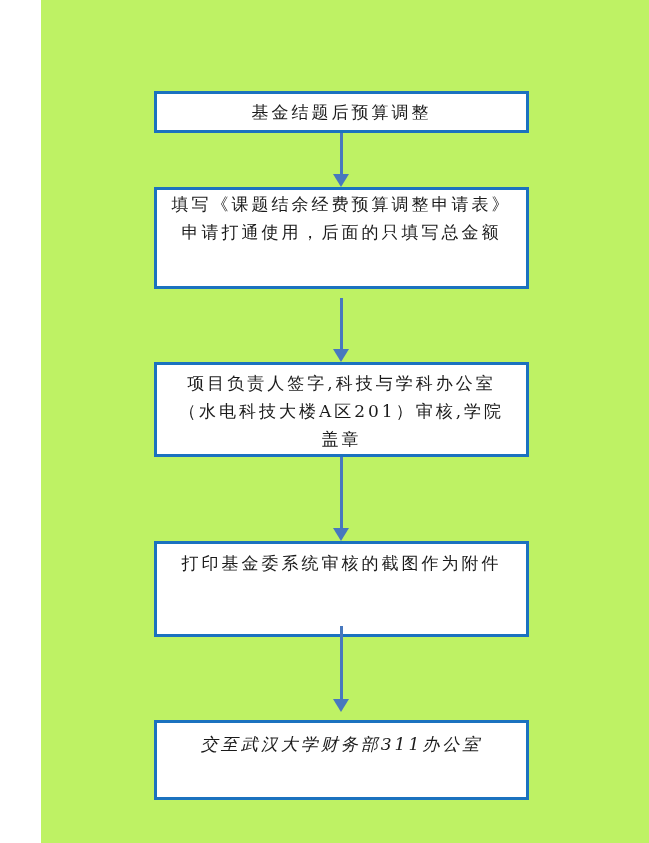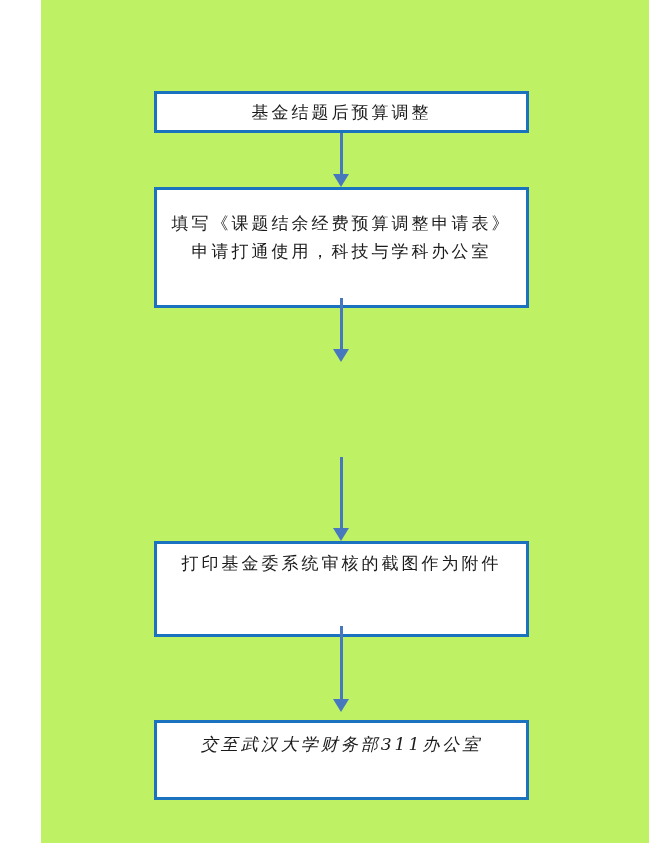--- a/index.html
+++ b/index.html
@@ -20,21 +20,21 @@
     border: 3px solid var(--node-border, #1B72BF);
     background: #ffffff;
     color: var(--text-color, #1a1a1a);
     font-size: 17px;
     letter-spacing: 3px;
     line-height: 28px;
     text-align: center;
   }
   .node .line { display: block; }
   #node-1 { top: 91px;  height: 42px;  display: flex; align-items: center; justify-content: center; }
-  #node-2 { top: 187px; height: 121px; padding-top: 19px; }
+  #node-2 { top: 187px; height: 102px; padding-top: 0; }
   #node-3 { top: 362px; height: 95px;  padding-top: 4px; }
   #node-4 { top: 541px; height: 96px;  padding-top: 5px; }
   #node-5 { top: 720px; height: 80px;  padding-top: 7px; font-style: italic; }
 
   .arrow { position: absolute; left: 292px; width: 17px; }
   .arrow .shaft {
     position: absolute;
     left: 7px; top: 0;
     width: 3px;
     background: var(--arrow-color, #4778BE);
@@ -61,28 +61,33 @@
     <span class="line">基金结题后预算调整</span>
   </div>
 
   <div class="arrow" id="arrow-1">
     <div class="shaft"></div>
     <div class="head"></div>
   </div>
 
   <div class="node" id="node-2">
     <span class="line">填写《课题结余经费预算调整申请表》</span>
-    <span class="line">申请打通使用，科技与学科办公室</span>
+    <span class="line">申请打通使用，后面的只填写总金额</span>
   </div>
 
   <div class="arrow" id="arrow-2">
     <div class="shaft"></div>
     <div class="head"></div>
   </div>
 
+  <div class="node" id="node-3">
+    <span class="line">项目负责人签字,科技与学科办公室</span>
+    <span class="line">（水电科技大楼A区201）审核,学院</span>
+    <span class="line">盖章</span>
+  </div>
 
   <div class="arrow" id="arrow-3">
     <div class="shaft"></div>
     <div class="head"></div>
   </div>
 
   <div class="node" id="node-4">
     <span class="line">打印基金委系统审核的截图作为附件</span>
   </div>
 

